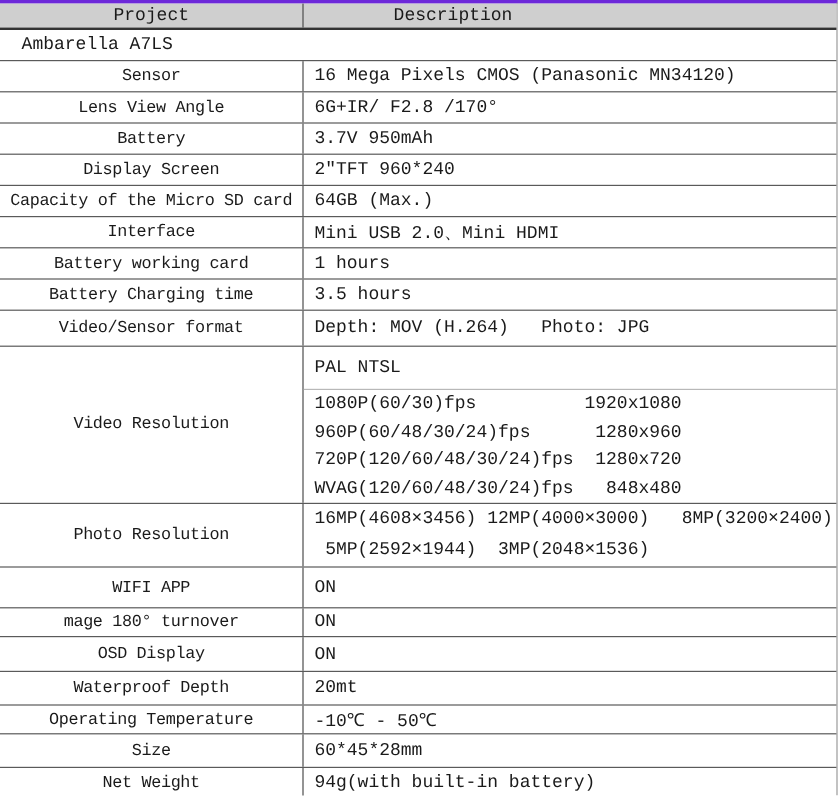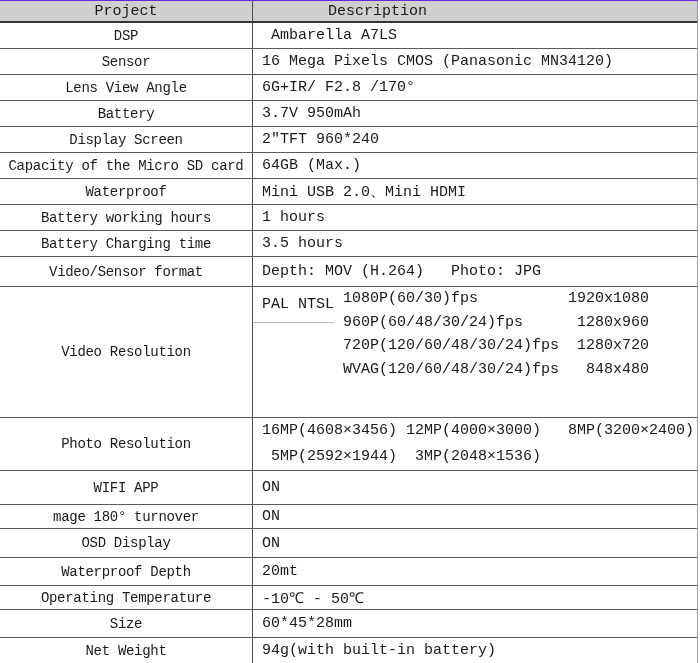--- a/index.html
+++ b/index.html
@@ -5,21 +5,21 @@
   html,body{margin:0;padding:0;background:#ffffff;}
   body{
     width:700px;height:663px;
     font-family:"Liberation Mono","DejaVu Sans Mono",monospace;
     color:#1a1a1a;
     -webkit-font-smoothing:antialiased;
   }
   .spec-table{
     box-sizing:border-box;
     width:698px;height:663px;
-    border-top:1px solid #6d28d9;
+    border-top:3px solid #6d28d9;
     border-right:1px solid #9a9a9a;
     display:flex;flex-direction:column;
   }
   .row{
     box-sizing:border-box;
     display:flex;
     border-bottom:1px solid #5a5a5a;
     flex:0 0 auto;
   }
   .header-row{
@@ -42,21 +42,21 @@
     padding-left:9px;
     font-size:15px;
     white-space:pre;
     overflow:hidden;
   }
   .header-row .label-cell{font-size:15px;letter-spacing:0;}
   .header-row .value-cell{padding-left:75px;align-items:center;}
   
   .vr-value-wrap{
     box-sizing:border-box;
-    flex:1 1 auto;display:flex;flex-direction:row;
+    flex:1 1 auto;display:flex;flex-direction:column;
     overflow:hidden;
   }
   .vr-standard{
     box-sizing:border-box;
     height:36px;
     border-bottom:1px solid #b8b8b8;
     display:flex;align-items:center;
     padding-left:9px;font-size:15px;white-space:pre;
   }
   .vr-lines{
@@ -78,21 +78,20 @@
 <body>
 
 <div class="spec-table">
 
   <div class="row header-row">
     <div class="label-cell">Project</div>
     <div class="value-cell">Description</div>
   </div>
 
   <div class="row" style="height:26px">
-    <div class="label-cell">DSP</div>
     <div class="value-cell"> Ambarella A7LS</div>
   </div>
   <div class="row" style="height:26px">
     <div class="label-cell">Sensor</div>
     <div class="value-cell">16 Mega Pixels CMOS (Panasonic MN34120)</div>
   </div>
   <div class="row" style="height:26px">
     <div class="label-cell">Lens View Angle</div>
     <div class="value-cell">6G+IR/ F2.8 /170°</div>
   </div>
@@ -102,25 +101,25 @@
   </div>
   <div class="row" style="height:26px">
     <div class="label-cell">Display Screen</div>
     <div class="value-cell">2″TFT 960*240</div>
   </div>
   <div class="row" style="height:26px">
     <div class="label-cell">Capacity of the Micro SD card</div>
     <div class="value-cell">64GB (Max.)</div>
   </div>
   <div class="row" style="height:26px">
-    <div class="label-cell">Waterproof</div>
+    <div class="label-cell">Interface</div>
     <div class="value-cell">Mini USB 2.0、Mini HDMI</div>
   </div>
   <div class="row" style="height:26px">
-    <div class="label-cell">Battery working hours</div>
+    <div class="label-cell">Battery working card</div>
     <div class="value-cell">1 hours</div>
   </div>
   <div class="row" style="height:26px">
     <div class="label-cell">Battery Charging time</div>
     <div class="value-cell">3.5 hours</div>
   </div>
   <div class="row" style="height:30px">
     <div class="label-cell">Video/Sensor format</div>
     <div class="value-cell">Depth: MOV (H.264)   Photo: JPG</div>
   </div>

